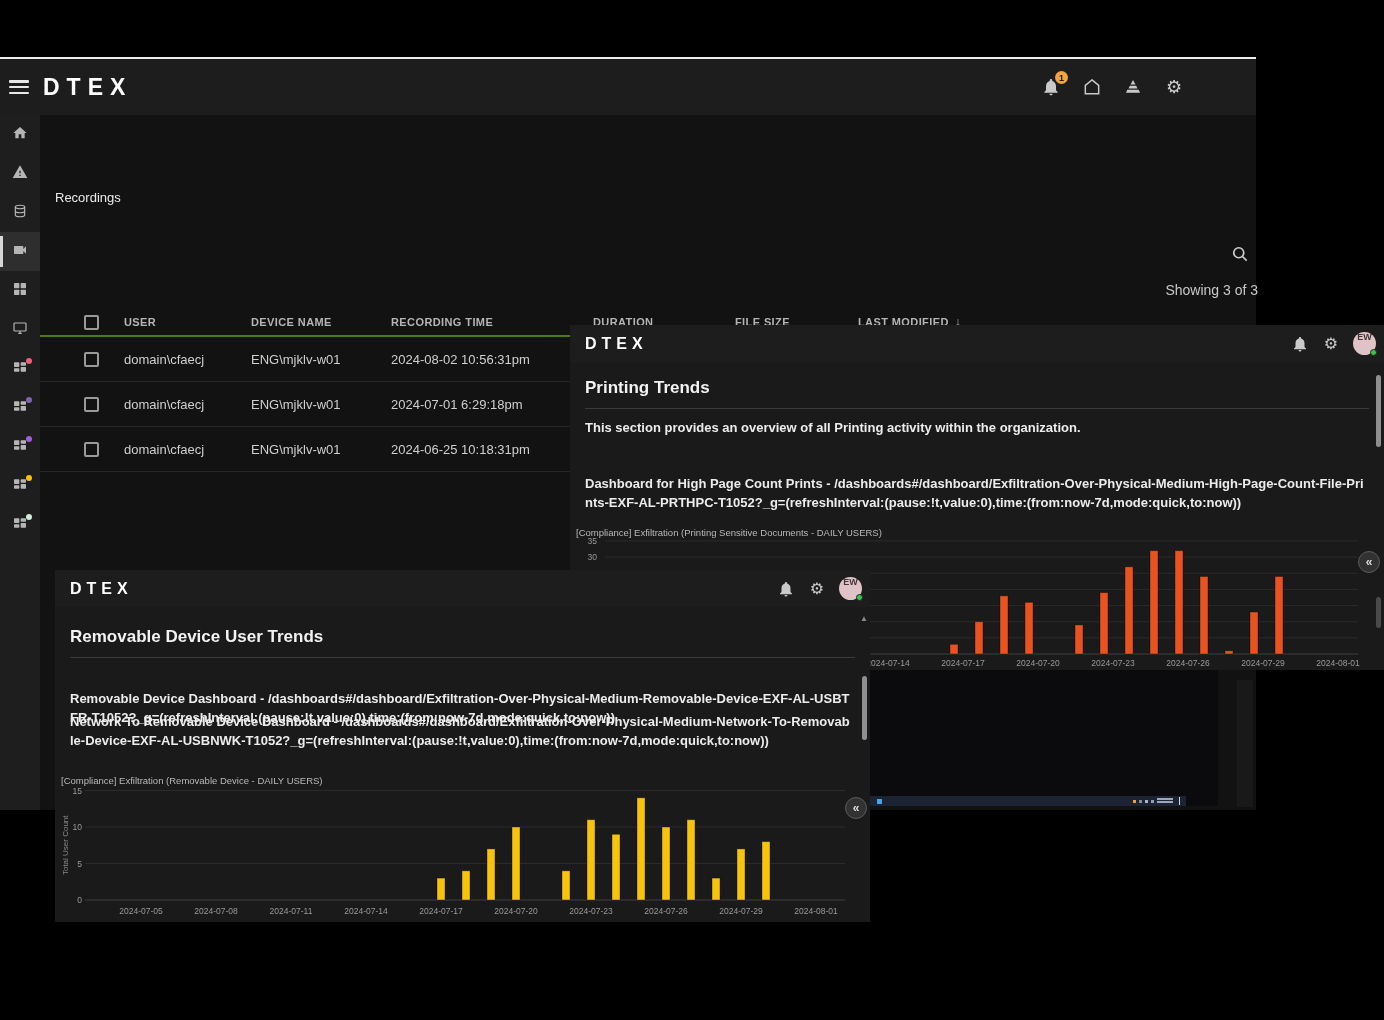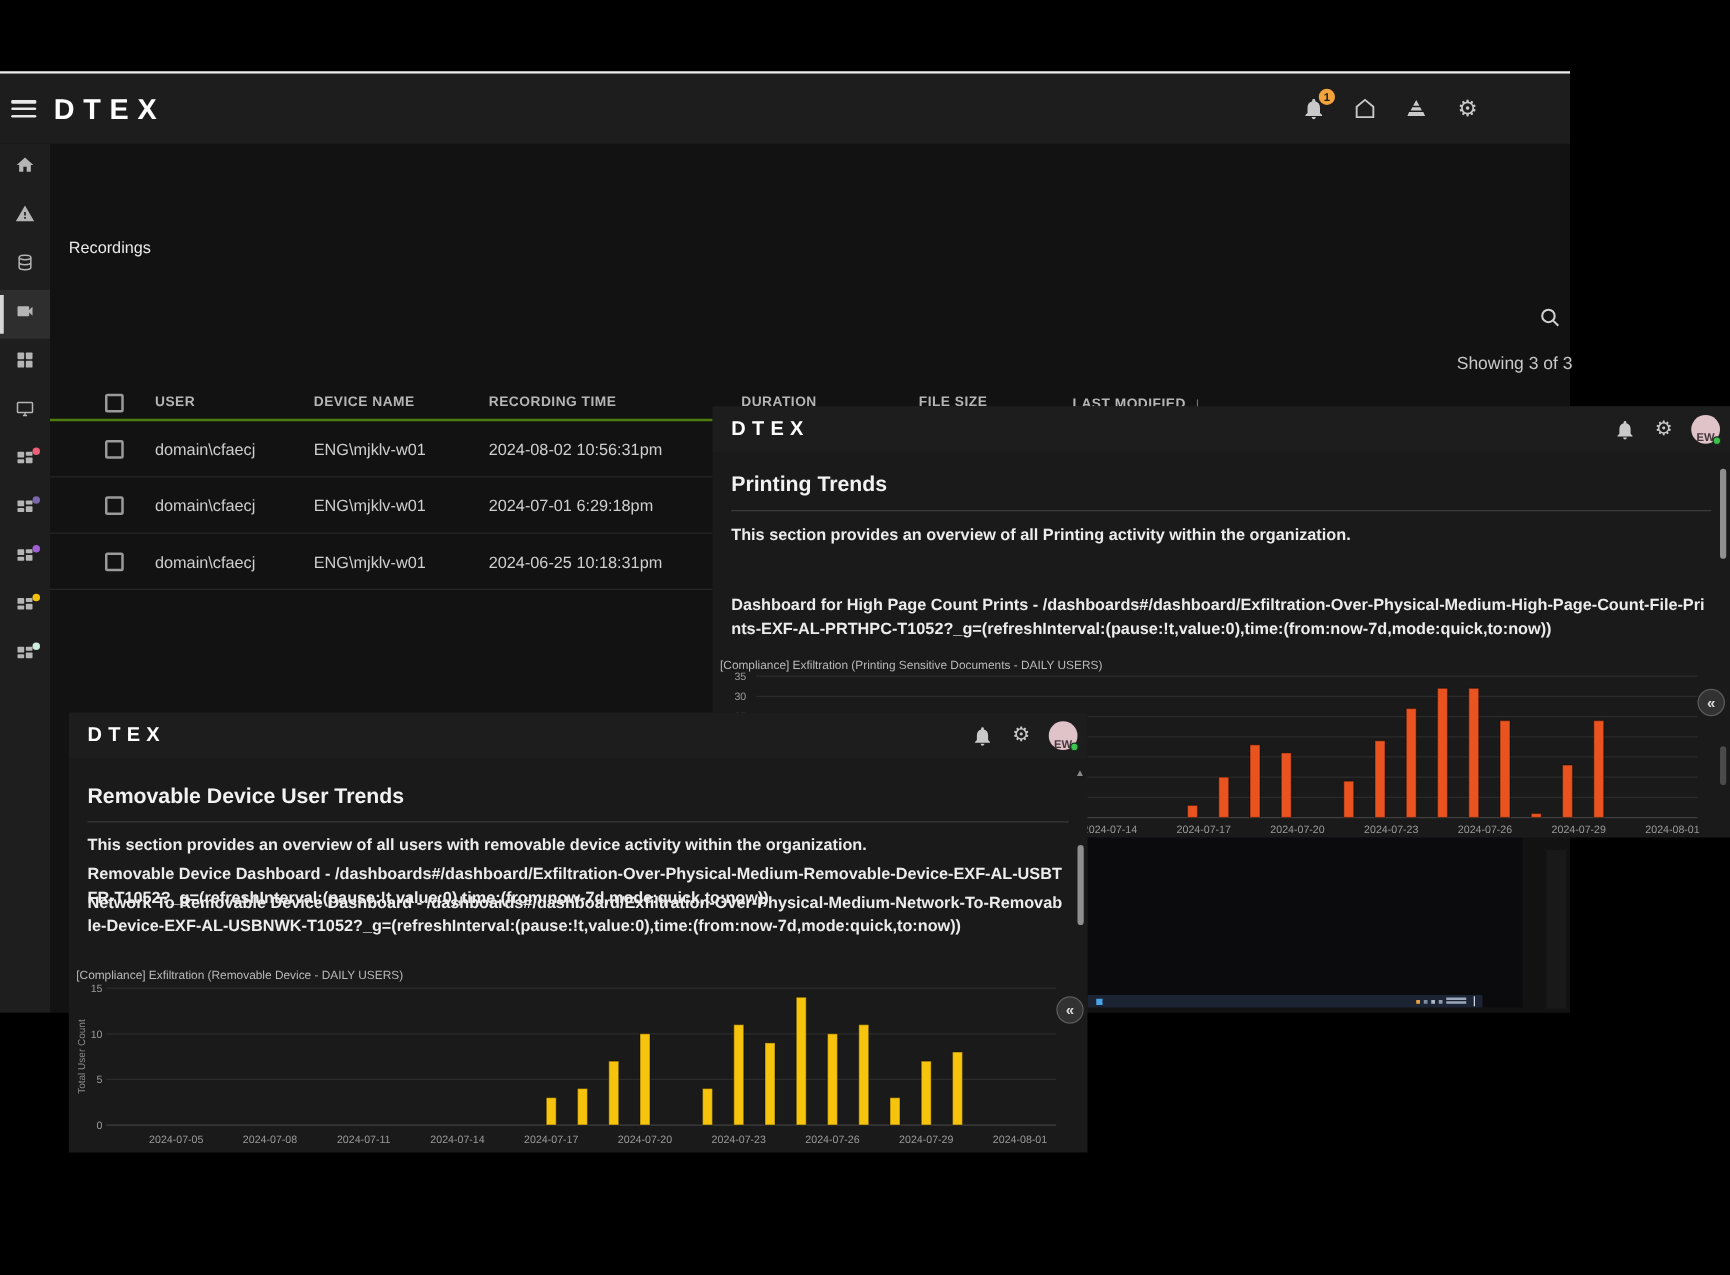--- a/index.html
+++ b/index.html
@@ -54,21 +54,21 @@
   
   .popup { background:#1a1a1a; }
   #printing-window { left:570px; top:325px; width:814px; height:345px; z-index:3; overflow:hidden; }
   #removable-window { left:55px; top:570px; width:815px; height:352px; z-index:4; overflow:hidden; }
   .popup-topbar { position:absolute; left:0; top:0; right:0; height:37px; background:#1d1d1d;
                   display:flex; align-items:center; }
   .popup-logo { color:#fff; font-weight:800; font-size:16px; letter-spacing:5px; margin-left:15px; }
   .popup-icons { margin-left:auto; margin-right:8px; display:flex; align-items:center; gap:13px; }
   .popup-icons .tb-icon { width:18px; height:18px; }
   .avatar { position:relative; width:23px; height:23px; border-radius:50%; background:#e0c3c8;
-            color:#44363b; font-size:9px; font-weight:700; display:flex; align-items:flex-end;
+            color:#44363b; font-size:9px; font-weight:700; display:flex; align-items:flex-start;
             justify-content:center; cursor:pointer; }
   .avatar i { position:absolute; right:-1px; bottom:-1px; width:7px; height:7px; border-radius:50%;
               background:#3fc14f; border:1px solid #15301a; }
   .popup-h1 { position:absolute; left:15px; font-size:17px; font-weight:700; color:#f2f2f2; }
   .popup-divider { position:absolute; left:15px; right:15px; height:1px; background:#3a3a3a; }
   .popup-desc, .popup-link { position:absolute; left:15px; right:20px; font-size:13px; font-weight:700;
             color:#ececec; line-height:1.45; word-break:break-all; }
   .chart-title { position:absolute; left:6px; font-size:9.5px; color:#b9b9b9;margin-top:13px; }
   .chart-svg { position:absolute; left:0; }
 
@@ -406,21 +406,20 @@
           <span class="gear-glyph" style="font-size:16px">⚙</span>
         </div>
       <div class="avatar">
           <span>EW</span>
           <i></i>
         </div>
     </div>
   </div>
   <div class="popup-h1" style="top:57px">Removable Device User Trends</div>
   <div class="popup-divider" style="top:87px"></div>
-  <div class="popup-desc" style="top:97px">This section provides an overview of all users with removable device activity within the organization.</div>
   <div class="popup-link" style="top:120px">Removable Device Dashboard - /dashboards#/dashboard/Exfiltration-Over-Physical-Medium-Removable-Device-EXF-AL-USBTFR-T1052?_g=(refreshInterval:(pause:!t,value:0),time:(from:now-7d,mode:quick,to:now))</div>
   <div class="popup-link" style="top:143px">Network To Removable Device Dashboard - /dashboards#/dashboard/Exfiltration-Over-Physical-Medium-Network-To-Removable-Device-EXF-AL-USBNWK-T1052?_g=(refreshInterval:(pause:!t,value:0),time:(from:now-7d,mode:quick,to:now))</div>
   <div class="chart-title" style="top:192px">[Compliance] Exfiltration (Removable Device - DAILY USERS)</div>
   <svg class="chart-svg" id="chart-1" style="top:205px" width="815" height="147">
       <line x1="30" y1="125" x2="790" y2="125" stroke="#3f3f3f" stroke-width="1"></line>
       <text x="27" y="128" fill="#9a9a9a" font-size="8.5" text-anchor="end" font-family="Liberation Sans, sans-serif">0</text>
       <line x1="30" y1="88.5" x2="790" y2="88.5" stroke="#2b2b2b" stroke-width="1"></line>
       <text x="27" y="91.5" fill="#9a9a9a" font-size="8.5" text-anchor="end" font-family="Liberation Sans, sans-serif">5</text>
       <line x1="30" y1="52" x2="790" y2="52" stroke="#2b2b2b" stroke-width="1"></line>
       <text x="27" y="55" fill="#9a9a9a" font-size="8.5" text-anchor="end" font-family="Liberation Sans, sans-serif">10</text>

